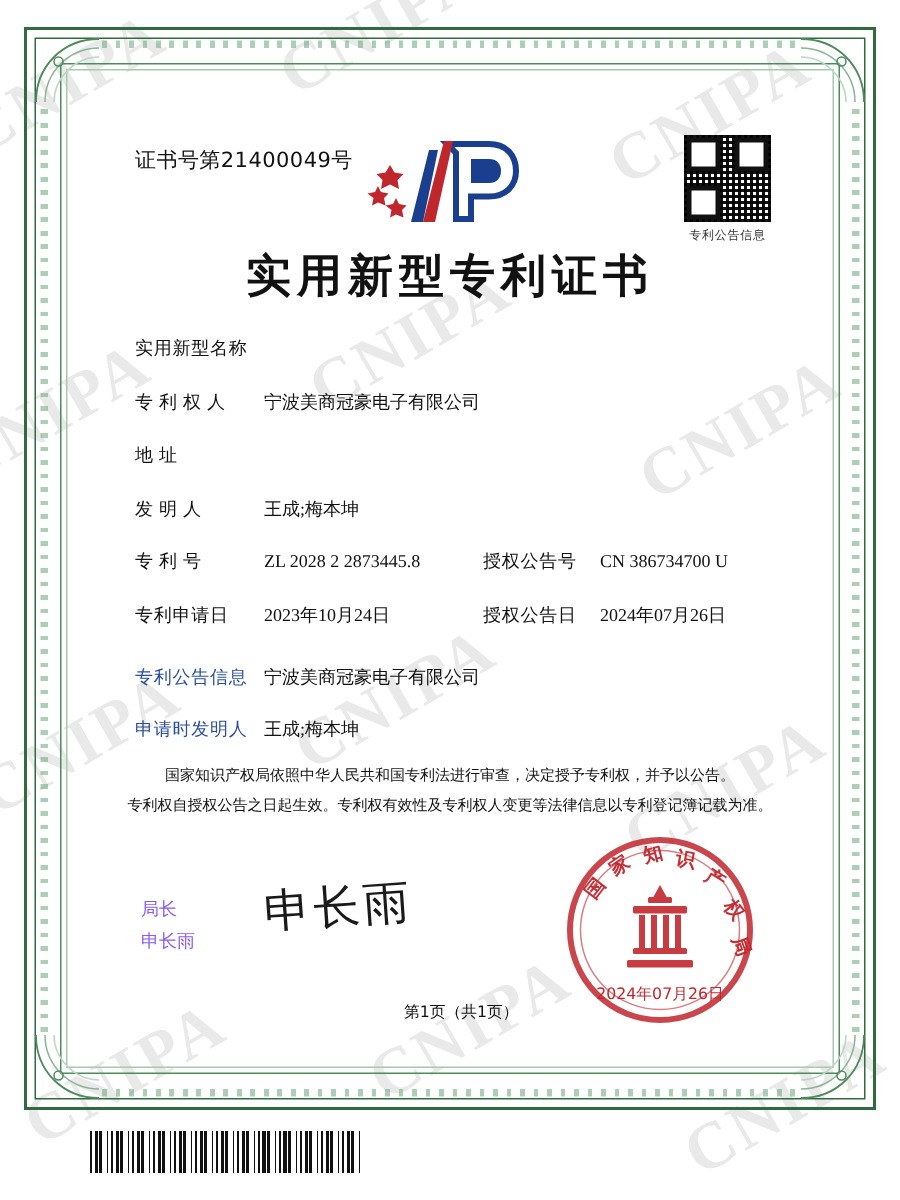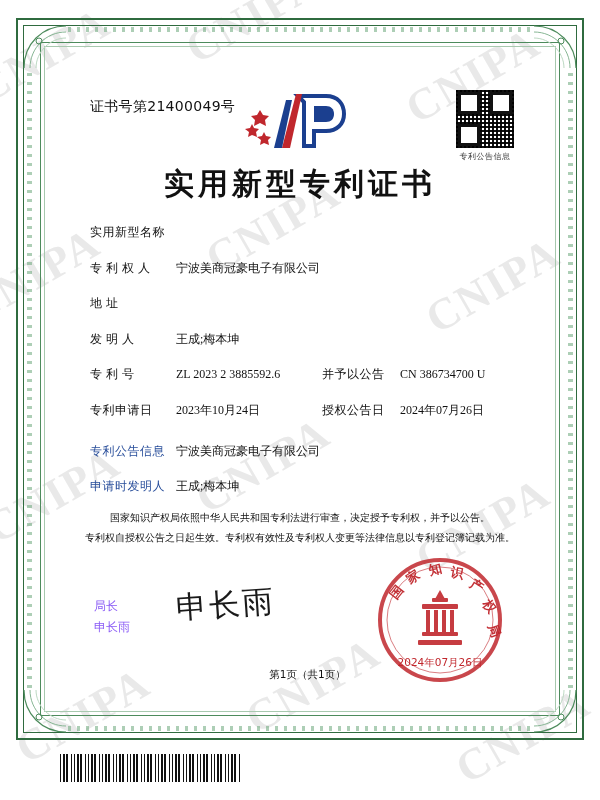--- a/index.html
+++ b/index.html
@@ -386,24 +386,24 @@
       </div>
 
       <div class="frow" style="">
         <div class="flabel">发  明  人</div>
         <div class="fvalue">王成;梅本坤</div>
       </div>
 
       <div class="frow two-col">
         <div class="col col-left">
           <div class="flabel">专  利  号</div>
-          <div class="fvalue">ZL 2023 2 3885592.6</div>
+          <div class="fvalue">ZL 2028 2 2873445.8</div>
         </div>
         <div class="col col-right">
-          <div class="flabel">并予以公告</div>
+          <div class="flabel">授权公告号</div>
           <div class="fvalue">CN 386734700 U</div>
         </div>
       </div>
 
       <div class="frow two-col" style="margin-bottom:24px;">
         <div class="col col-left">
           <div class="flabel">专利申请日</div>
           <div class="fvalue">2023年10月24日</div>
         </div>
         <div class="col col-right">

